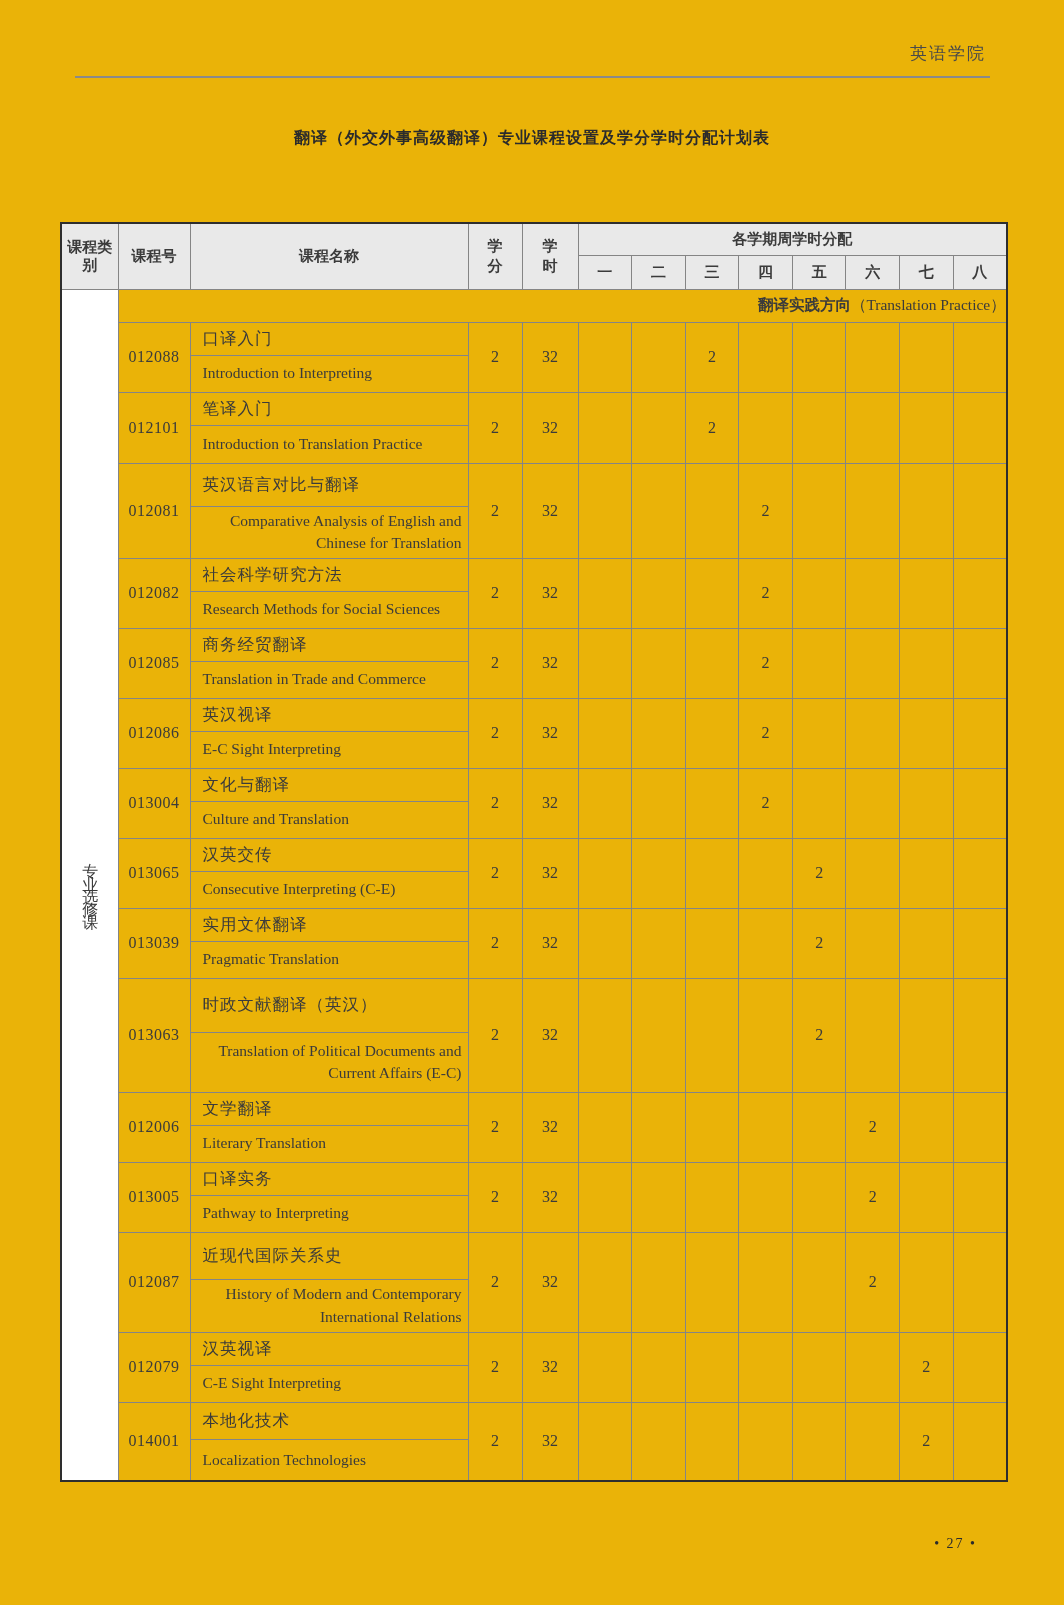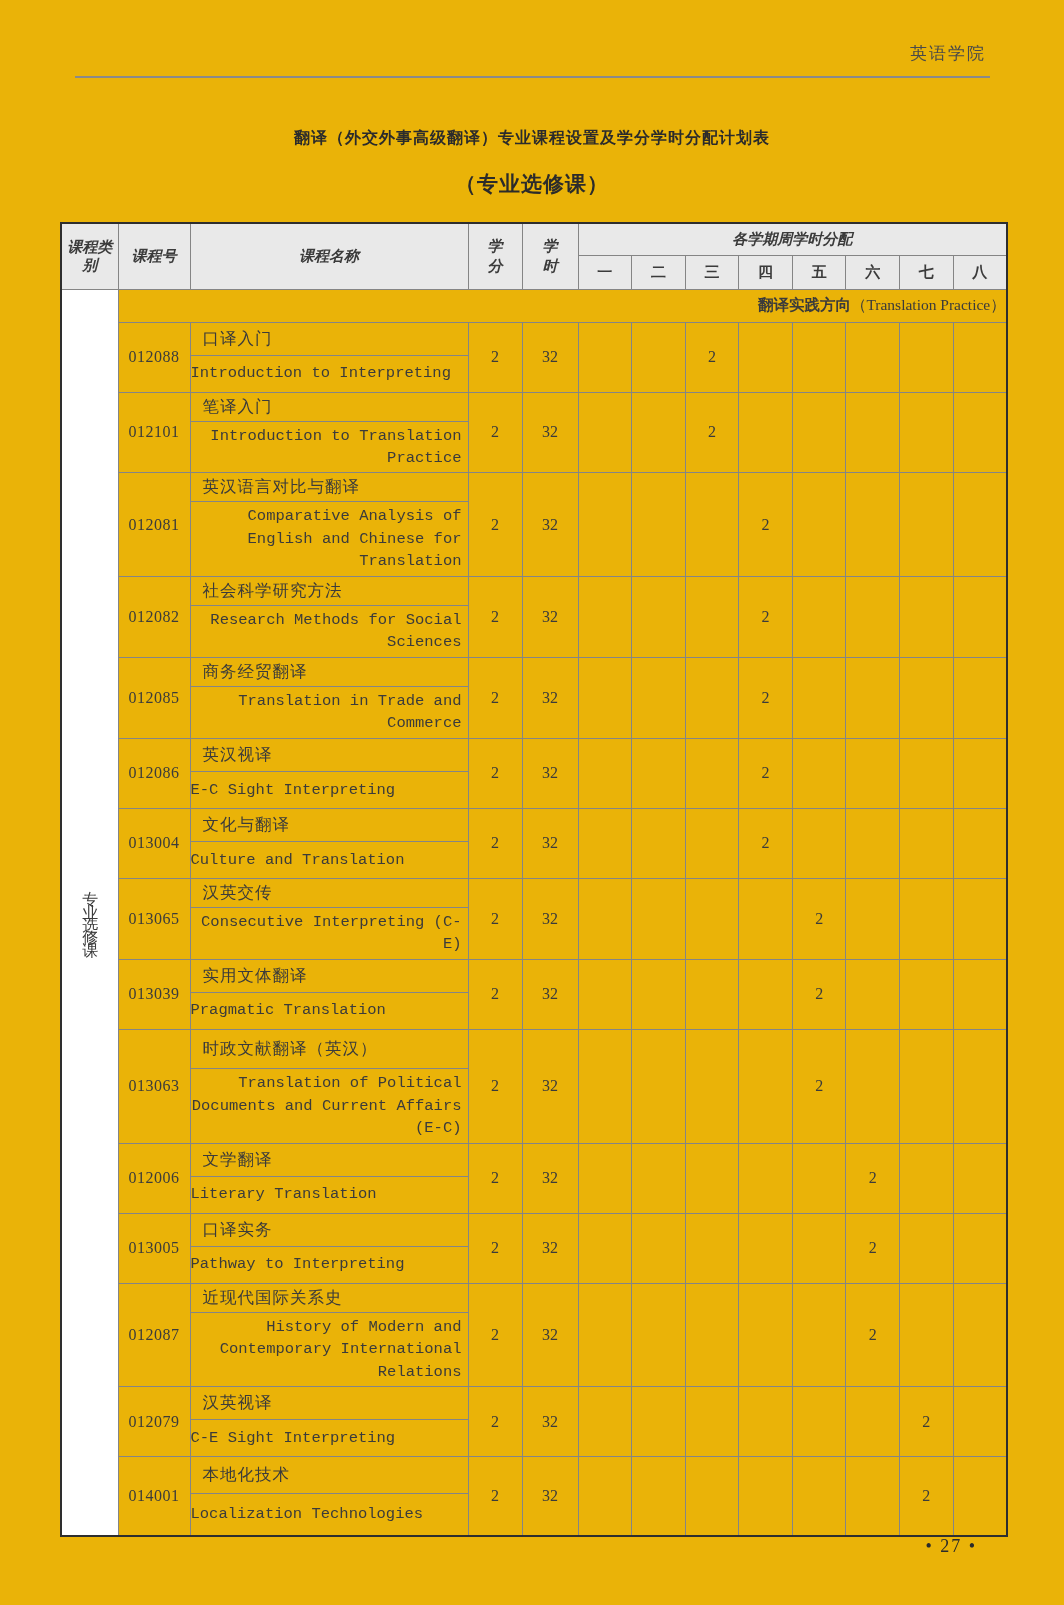--- a/index.html
+++ b/index.html
@@ -17,58 +17,57 @@
               font-size:21px; font-weight:bold; color:#2b2b2b; letter-spacing:1px; }
 
   
   .table-wrap { position:absolute; top:222px; left:60px; }
   table.course-table { border-collapse:collapse; table-layout:fixed; width:946px;
                        border:2px solid #2e2e2e; }
   .course-table th, .course-table td { border:1px solid #858585; color:#3b3b3b; }
 
   thead th { background:#e9e9e9; font-weight:600; font-size:15px; line-height:1.25;
              text-align:center; vertical-align:middle; padding:2px; }
-  tr.head-group { height:32px;font-style:italic; }
+  tr.head-group { height:32px; }
   tr.head-sems  { height:34px; }
   .vert2 span { display:inline-block; width:1.1em; line-height:1.35; }
 
   td { vertical-align:middle; }
 
   .category-cell { text-align:center; vertical-align:middle; background:#fff; }
   .category-cell .vtext { display:inline-block; writing-mode:vertical-rl; text-orientation:upright;
                           font-size:16px; letter-spacing:13px; color:#3b3b3b; }
 
   .direction-cell { text-align:right; font-size:15.5px; }
   .dir-cn { font-weight:bold; }
   .dir-en { font-weight:normal; font-family:"Liberation Serif", serif; }
 
   .code-cell { text-align:center; font-family:"Liberation Serif", serif; font-size:16px; letter-spacing:0.5px;margin-top:20px; }
   .num-cell, .sem-cell { text-align:center; font-family:"Liberation Serif", serif; font-size:16px; }
 
   .name-cell { padding:0;text-align:right; }
   .nwrap { display:flex; flex-direction:column; height:100%; }
   .name-cn { flex:1 1 48%; display:flex; align-items:center; padding:3px 6px 3px 12px;
              border-bottom:1px solid #858585; font-size:16.5px; letter-spacing:1px; }
-  .name-en { flex:1 1 52%; display:flex; align-items:center; padding:3px 6px 3px 0;
-             font-family:Liberation Mono, monospace; font-size:15.5px; line-height:1.45; }
+  .name-en { flex:1 1 52%; display:flex; align-items:center; padding:3px 6px 3px 12px;
+             font-family:Liberation Serif, serif; font-size:15.5px; line-height:1.45; }
 
   
   .footer-page { position:absolute; top:1536px; right:87px; font-family:"Liberation Serif", serif;
-                 font-size:18px; color:#2b2b2b; letter-spacing:2px;margin-left:35px; }
+                 font-size:14px; color:#2b2b2b; letter-spacing:2px;margin-left:35px; }
 </style>
 </head>
 <body>
 
 <div class="page">
 
   <div class="doc-header">英语学院</div>
   <div class="header-rule"></div>
 
   <div class="title">翻译（外交外事高级翻译）专业课程设置及学分学时分配计划表</div>
-  <div class="subtitle">（专业选修课）</div>
 
   <div class="table-wrap">
     <table class="course-table">
       <colgroup>
         <col style="width:57px">
           <col style="width:72px">
           <col style="width:278px">
         <col style="width:54px">
           <col style="width:56px">
         <col style="width:53.6px">

